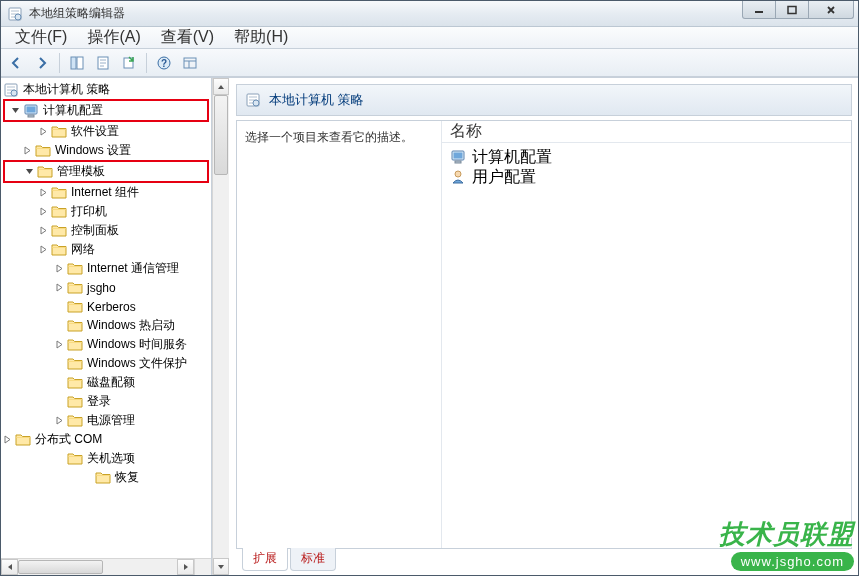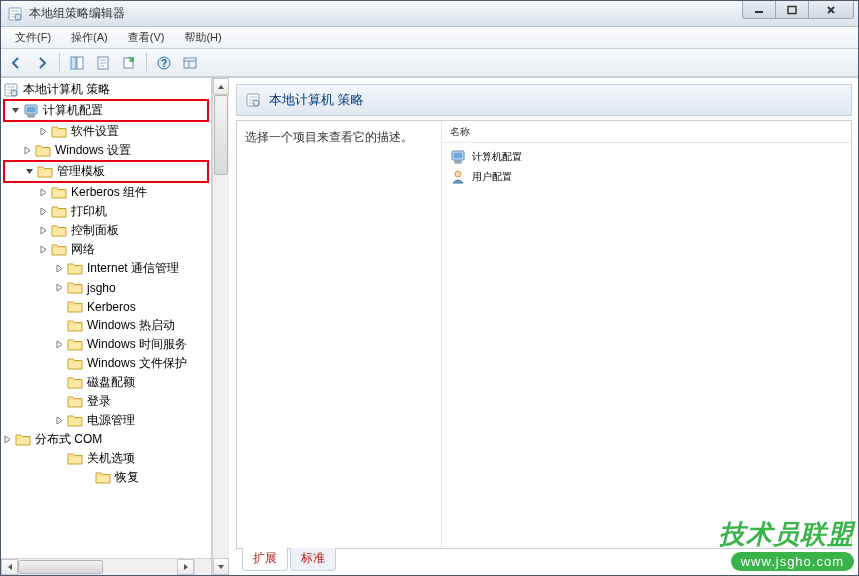--- a/index.html
+++ b/index.html
@@ -12,21 +12,21 @@
 .titlebar-icon { width: 16px; height: 16px; margin-right: 6px; }
 .titlebar-text { font-size: 12px; color: #333; }
 .win-buttons { position: absolute; right: 4px; top: 0; display: flex; height: 20px; }
 .win-btn { width: 34px; height: 18px; background: linear-gradient(to bottom, #e9eef3, #cfd8e0); border: 1px solid #9aa7b4; border-top: none; display: flex; align-items: center; justify-content: center; font-size: 14px; font-weight: bold; color: #444; margin-left: -1px; cursor: default; }
 .win-btn:first-child { border-bottom-left-radius: 3px; }
 .win-btn.close { width: 46px; border-bottom-right-radius: 3px; }
 .win-btn svg { width: 12px; height: 10px; }
 
 
 .menubar { height: 22px; background: linear-gradient(to bottom, #fbfcfd, #eef2f7); border-bottom: 1px solid #c7d0da; display: flex; align-items: center; padding: 0 4px; }
-.menu-item { padding: 10px 10px; font-size: 11px; color: #333; cursor: default; text-align: center; }
+.menu-item { padding: 10px 10px; font-size: 16px; color: #333; cursor: default; text-align: center; }
 
 
 .toolbar { height: 28px; background: linear-gradient(to bottom, #f7f9fc, #e8eef4); border-bottom: 1px solid #c7d0da; display: flex; align-items: center; padding: 0 2px; }
 .tool-btn { width: 24px; height: 24px; margin: 0 1px; display: flex; align-items: center; justify-content: center; border: 1px solid transparent; cursor: default; }
 .tool-sep { width: 1px; height: 20px; background: #c7d0da; margin: 0 4px; }
 .tool-btn svg { width: 16px; height: 16px; }
 
 
 .content { flex: 1; display: flex; min-height: 0; border-top: 1px solid #c7d0da; }
 
@@ -53,21 +53,21 @@
 .hscroll .thumb{position:absolute;top:1px;bottom:1px;left:0;width:85px;background:linear-gradient(#f3f3f3,#d9d9d9);border:1px solid #b6b6b6;border-radius:2px;}
 .hscroll-corner{width:17px;height:17px;background:#f0f0f0;border-top:1px solid #d6d6d6;border-left:1px solid #d6d6d6;}
 
 
 .right-panel { flex: 1; display: flex; flex-direction: column; border-left: 1px solid #fff; }
 .right-header { height: 32px; margin: 6px 6px 0 6px; background: linear-gradient(to bottom,#f2f6fa,#e0e8f1); border: 1px solid #c7d0da; display: flex; align-items: center; padding: 0 8px; }
 .right-header-icon { width: 16px; height: 16px; margin-right: 8px; }
 .right-header-text { font-size: 13px; color: #003a7a; }
 .right-body { flex: 1; display: flex; margin: 4px 6px 0 6px; border: 1px solid #c7d0da; min-height:0; }
 .desc-col { width: 205px; border-right: 1px solid #e3e8ee; padding: 8px; font-size: 12px; color: #333; }
-.list-col { flex: 1; padding: 0; font-size: 10px; }
+.list-col { flex: 1; padding: 0; font-size: 16px; }
 .list-header { height: 22px; border-bottom: 1px solid #e3e8ee; display: flex; align-items: center; padding: 0 8px; color: #333; }
 .list-items { padding: 4px 0; }
 .list-item { display: flex; align-items: center; height: 20px; padding: 0 8px; }
 .list-item .tree-icon { margin-right: 6px; }
 
 
 .tabs { height: 22px; margin: 0 6px 4px 6px; display: flex; align-items: flex-start; padding-left: 6px; }
 .tab { padding: 2px 10px 3px; font-size: 12px; color: #b91c1c; border: 1px solid #c7d0da; border-top: none; border-bottom-left-radius: 4px; border-bottom-right-radius: 4px; background: #fff; margin-right: 2px; margin-top:-1px; cursor: default; }
 .tab.inactive { background: #eef2f7; }
 
@@ -258,21 +258,21 @@
 
           <div class="tree-row" style="padding-left:36px">
             <span class="tree-toggle">
                 <svg>
                   <use href="#tri-right"></use>
                 </svg>
               </span>
             <svg class="tree-icon">
                 <use href="#folder-icon"></use>
               </svg>
-            <span>Kerberos 组件</span>
+            <span>Internet 组件</span>
           </div>
           <div class="tree-row" style="padding-left:36px">
             <span class="tree-toggle">
                 <svg>
                   <use href="#tri-right"></use>
                 </svg>
               </span>
             <svg class="tree-icon">
                 <use href="#folder-icon"></use>
               </svg>

